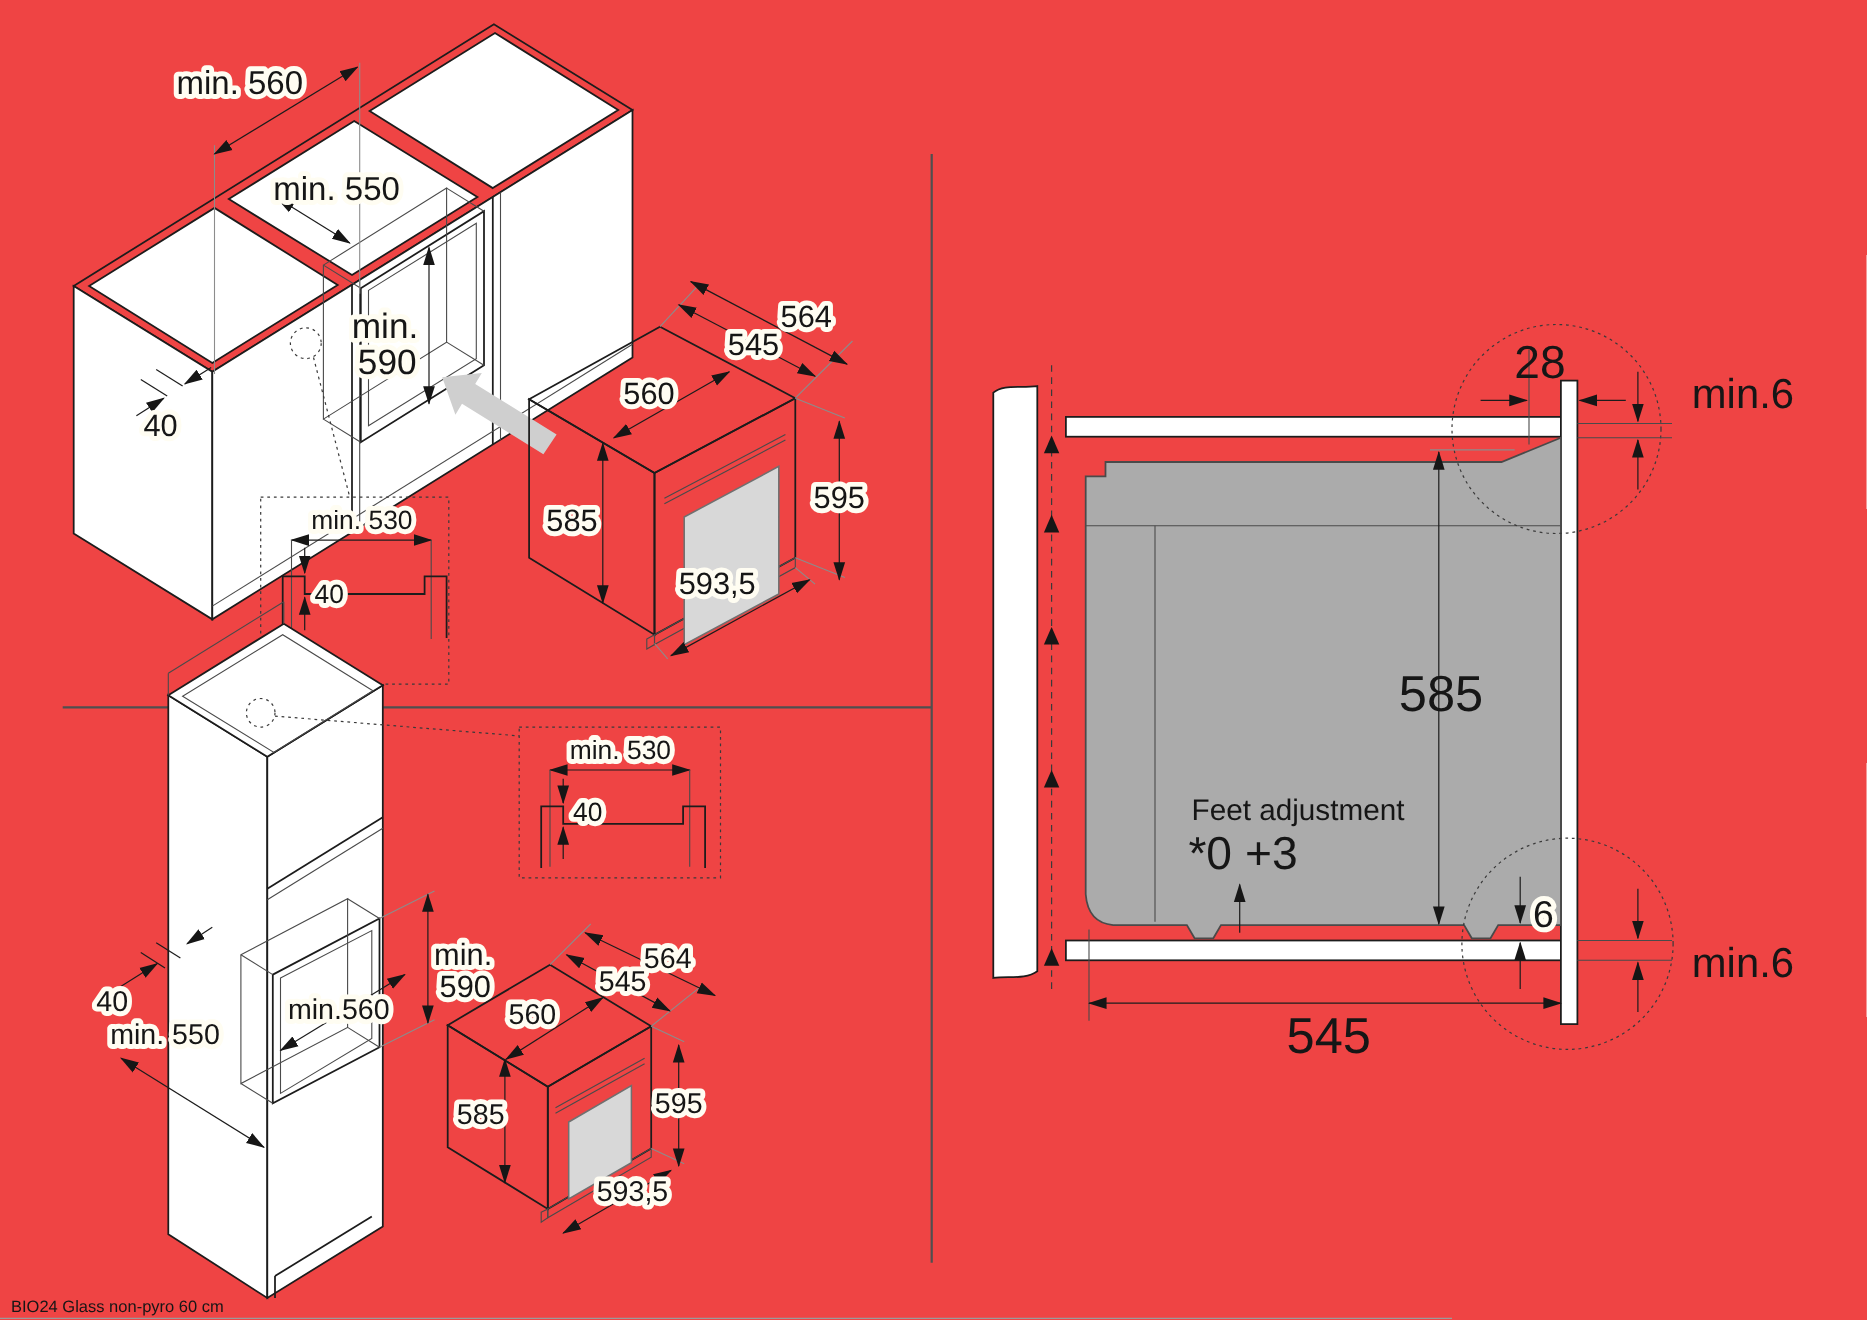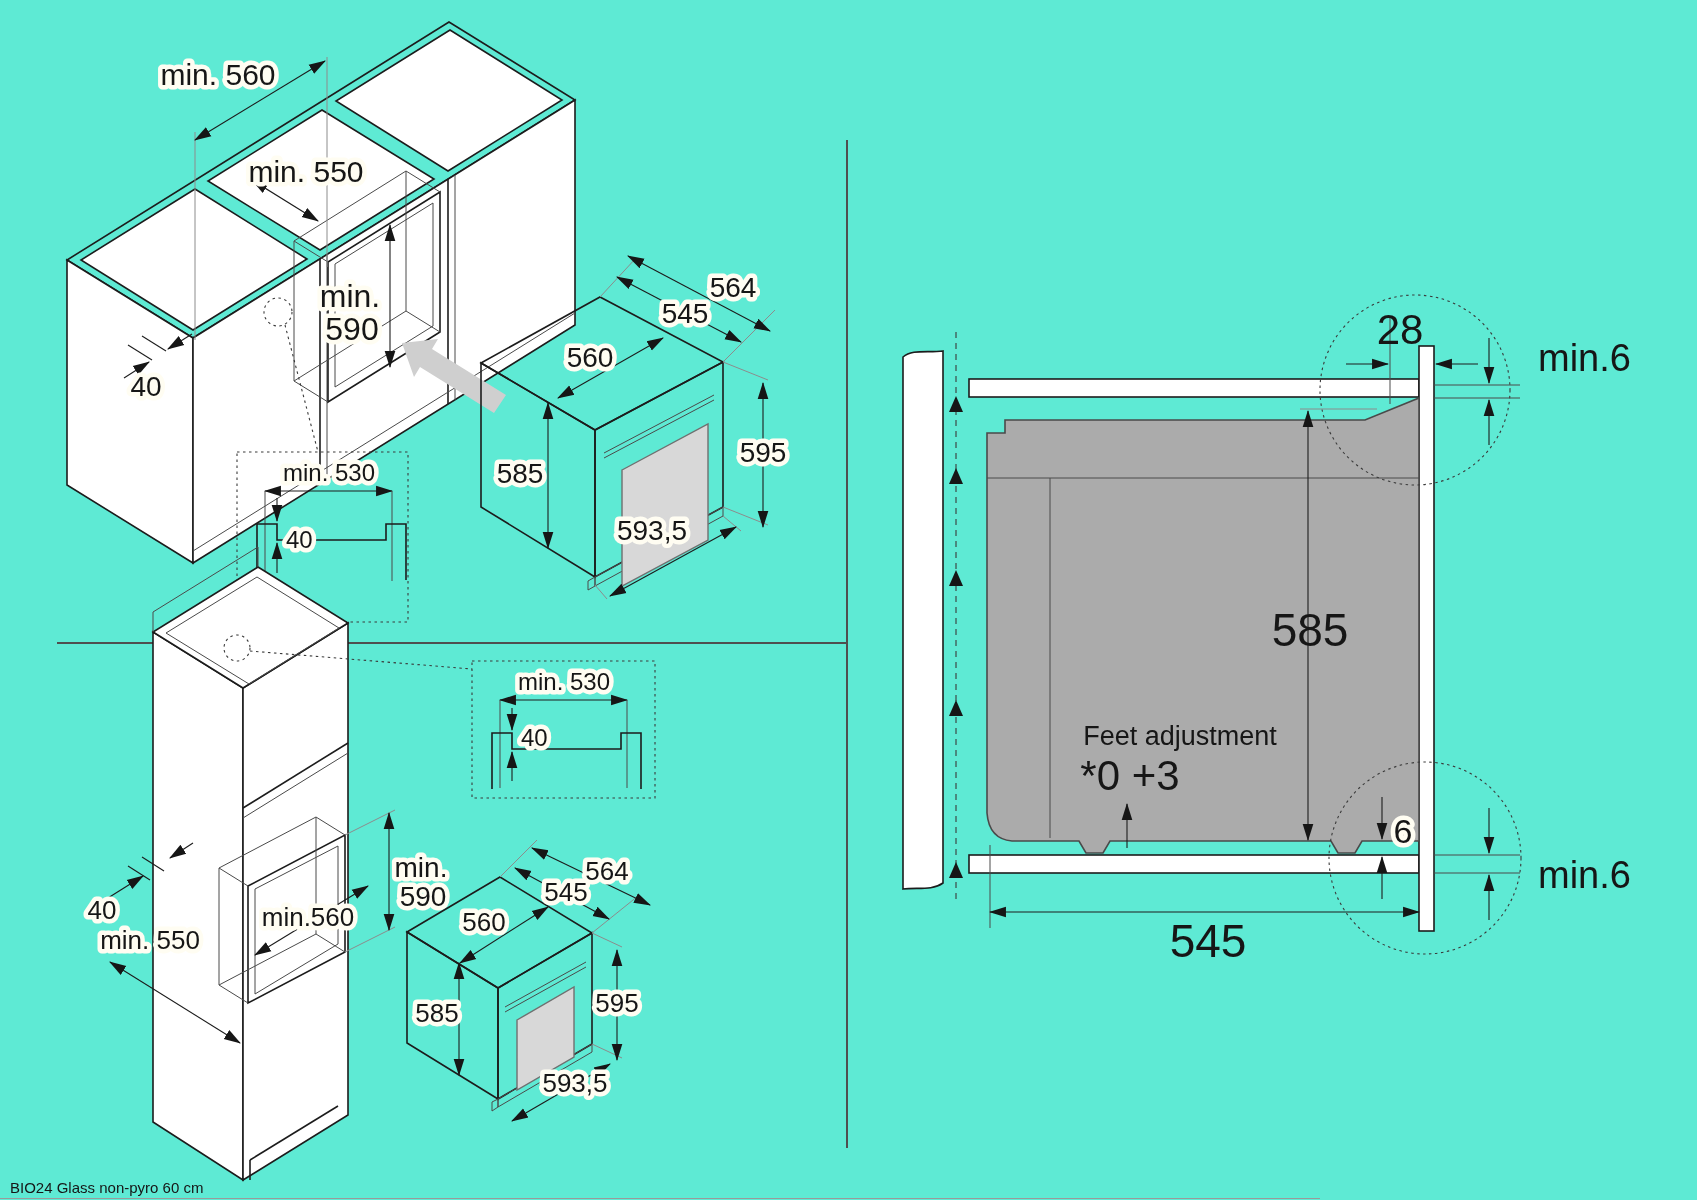--- a/index.html
+++ b/index.html
@@ -1,16 +1,16 @@
 <!DOCTYPE html>
 <html><head>
 <meta charset="utf-8">
 <style>
   html,body{margin:0;padding:0;background:#ffffff;}
-  .canvas{position:relative;width:1697px;height:1200px;background:#5eead4;overflow:hidden;
+  .canvas{position:relative;width:1697px;height:1200px;background:#ef4444;overflow:hidden;
           font-family:"Liberation Sans", sans-serif;}
   svg{position:absolute;left:0;top:0;}
   text{fill:#161616;font-family:"Liberation Sans", sans-serif;}
   .hl{paint-order:stroke fill;stroke:#fffdf2;stroke-width:9px;stroke-linejoin:round;}
   .ln{stroke:#1c1c1c;stroke-width:1.6;fill:none;}
   .lnf{stroke:#1c1c1c;stroke-width:1.6;fill:#ffffff;}
   .dim{stroke:#1c1c1c;stroke-width:1.1;fill:none;}
   .ext{stroke:#8c8c8c;stroke-width:1;fill:none;}
   .dash{stroke:#3a3a3a;stroke-width:1.1;fill:none;stroke-dasharray:6 5;}
   .dot{stroke:#3a3a3a;stroke-width:1.1;fill:none;stroke-dasharray:2.5 3.5;}

